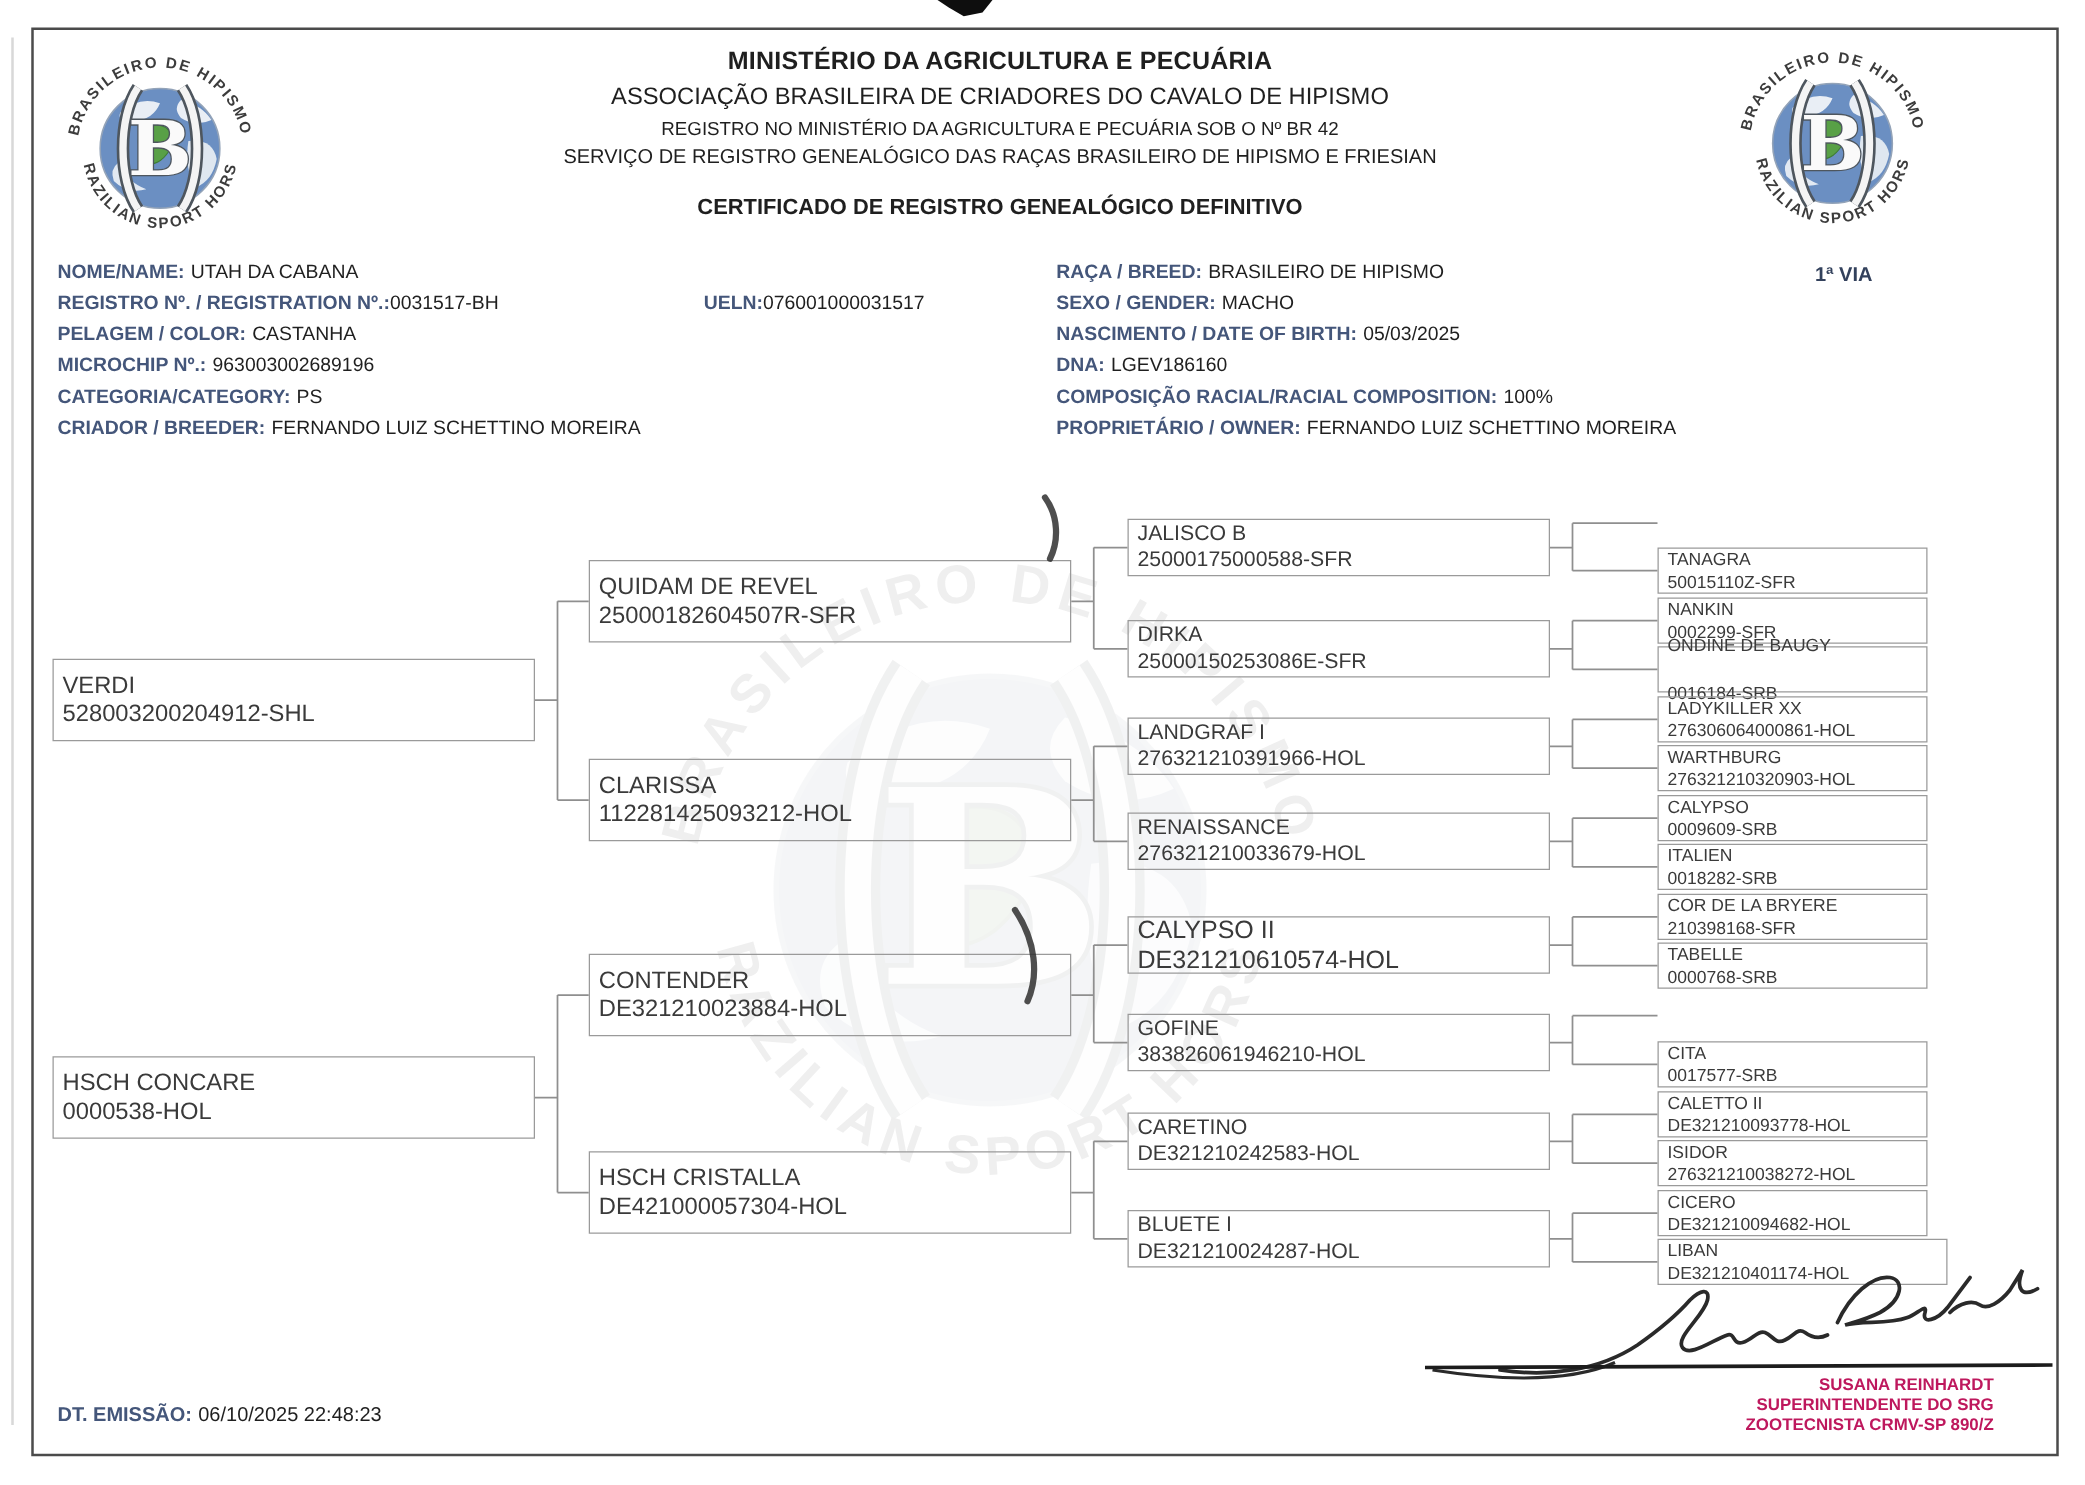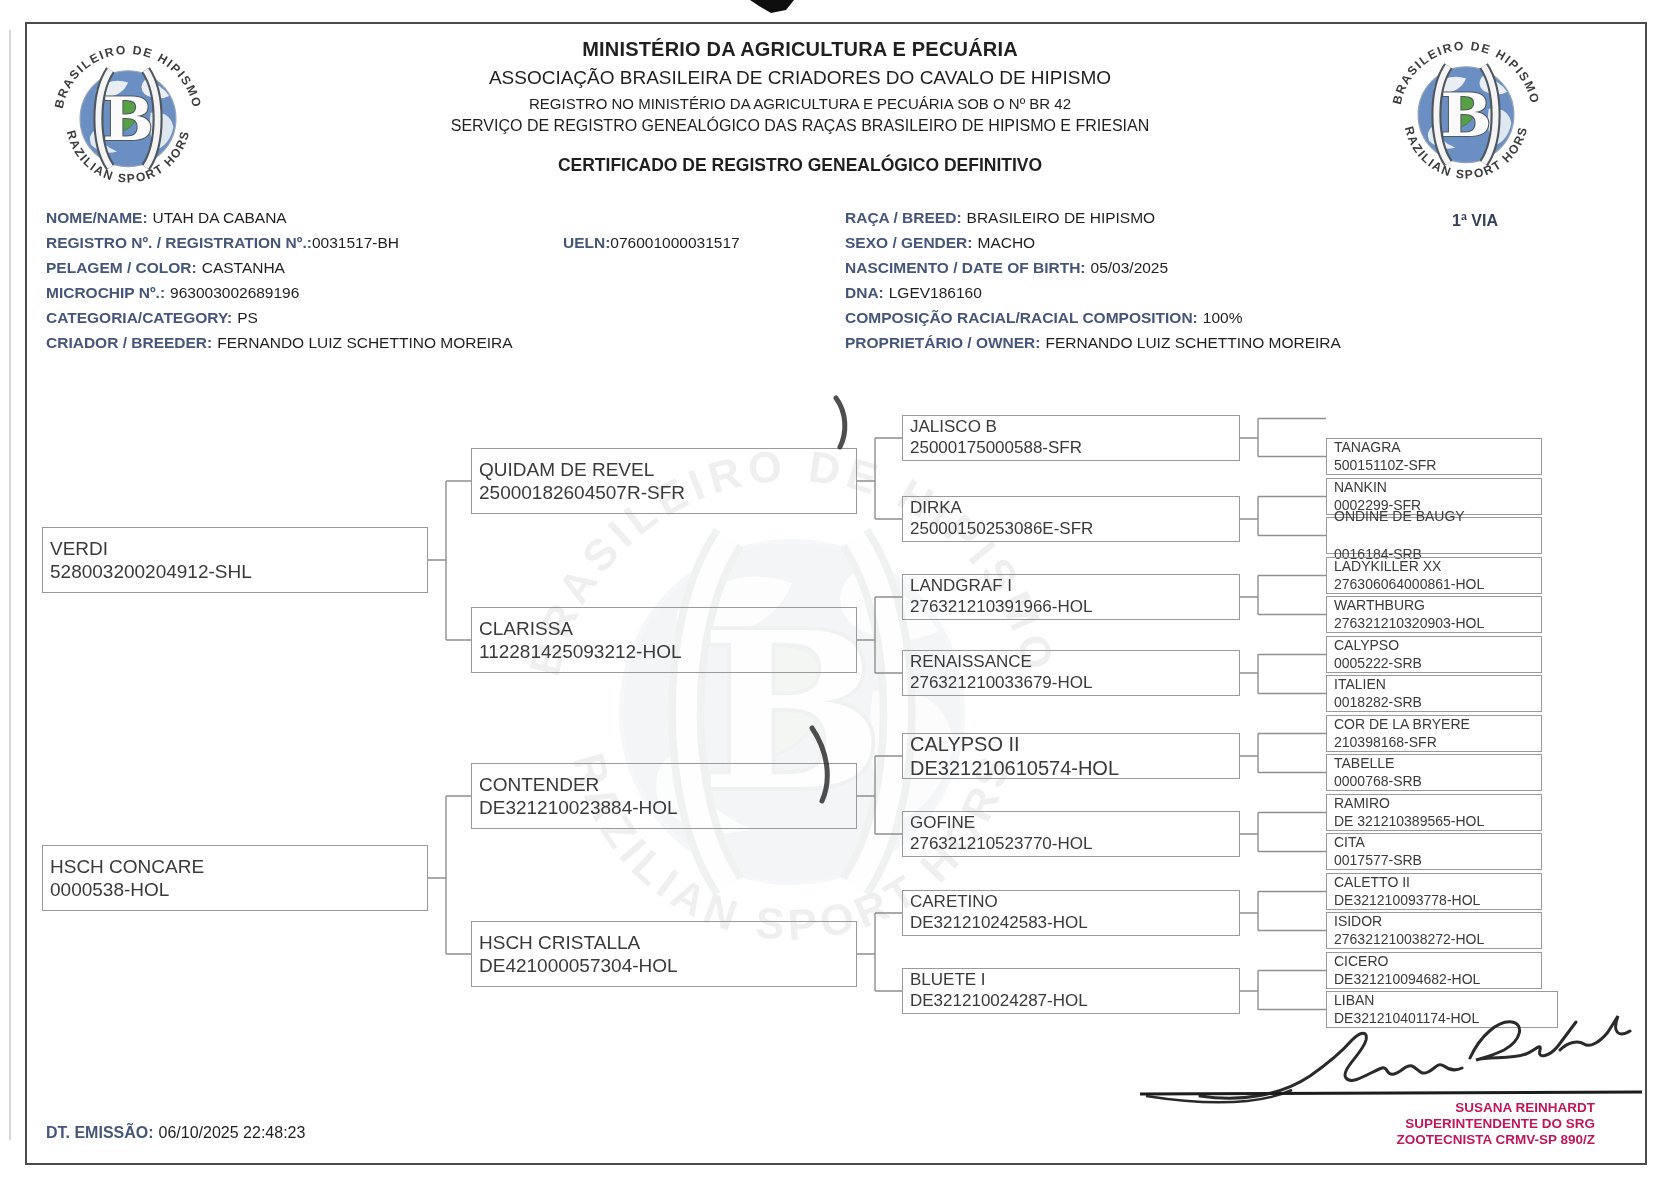--- a/index.html
+++ b/index.html
@@ -186,21 +186,21 @@
       <div class="pnode" style="left: 902px; top: 650px; width: 338px; height: 46px; font-size: 17px;">
         <span>RENAISSANCE</span>
         <span>276321210033679-HOL</span>
       </div>
       <div class="pnode" style="left: 902px; top: 733px; width: 338px; height: 46px; font-size: 20px;">
         <span>CALYPSO II</span>
         <span>DE321210610574-HOL</span>
       </div>
       <div class="pnode" style="left: 902px; top: 811px; width: 338px; height: 46px; font-size: 17px;">
         <span>GOFINE</span>
-        <span>276321210523770-HOL</span>
+        <span>383826061946210-HOL</span>
       </div>
       <div class="pnode" style="left: 902px; top: 890px; width: 338px; height: 46px; font-size: 17px;">
         <span>CARETINO</span>
         <span>DE321210242583-HOL</span>
       </div>
       <div class="pnode" style="left: 902px; top: 968px; width: 338px; height: 46px; font-size: 17px;">
         <span>BLUETE I</span>
         <span>DE321210024287-HOL</span>
       </div>
       <div class="pnode" style="left: 1326px; top: 438px; width: 216px; height: 37px; font-size: 14px;">
@@ -218,37 +218,33 @@
       <div class="pnode" style="left: 1326px; top: 557px; width: 216px; height: 37px; font-size: 14px;">
         <span>LADYKILLER XX</span>
         <span>276306064000861-HOL</span>
       </div>
       <div class="pnode" style="left: 1326px; top: 596px; width: 216px; height: 37px; font-size: 14px;">
         <span>WARTHBURG</span>
         <span>276321210320903-HOL</span>
       </div>
       <div class="pnode" style="left: 1326px; top: 636px; width: 216px; height: 37px; font-size: 14px;">
         <span>CALYPSO</span>
-        <span>0005222-SRB</span>
+        <span>0009609-SRB</span>
       </div>
       <div class="pnode" style="left: 1326px; top: 675px; width: 216px; height: 37px; font-size: 14px;">
         <span>ITALIEN</span>
         <span>0018282-SRB</span>
       </div>
       <div class="pnode" style="left: 1326px; top: 715px; width: 216px; height: 37px; font-size: 14px;">
         <span>COR DE LA BRYERE</span>
         <span>210398168-SFR</span>
       </div>
       <div class="pnode" style="left: 1326px; top: 754px; width: 216px; height: 37px; font-size: 14px;">
         <span>TABELLE</span>
         <span>0000768-SRB</span>
-      </div>
-      <div class="pnode" style="left: 1326px; top: 794px; width: 216px; height: 37px; font-size: 14px;">
-        <span>RAMIRO</span>
-        <span>DE 321210389565-HOL</span>
       </div>
       <div class="pnode" style="left: 1326px; top: 833px; width: 216px; height: 37px; font-size: 14px;">
         <span>CITA</span>
         <span>0017577-SRB</span>
       </div>
       <div class="pnode" style="left: 1326px; top: 873px; width: 216px; height: 37px; font-size: 14px;">
         <span>CALETTO II</span>
         <span>DE321210093778-HOL</span>
       </div>
       <div class="pnode" style="left: 1326px; top: 912px; width: 216px; height: 37px; font-size: 14px;">

